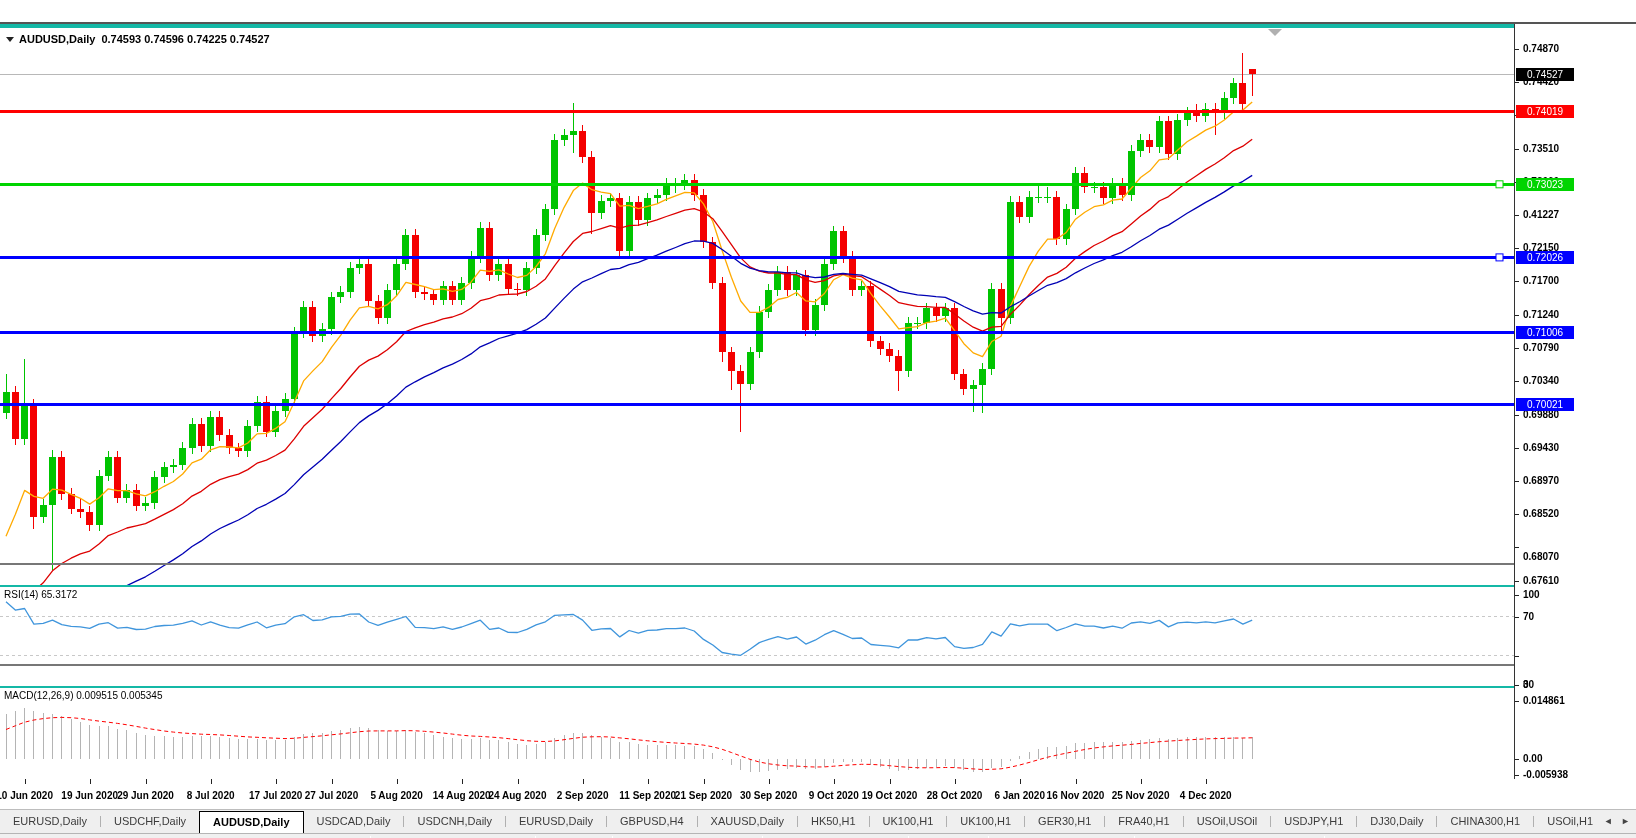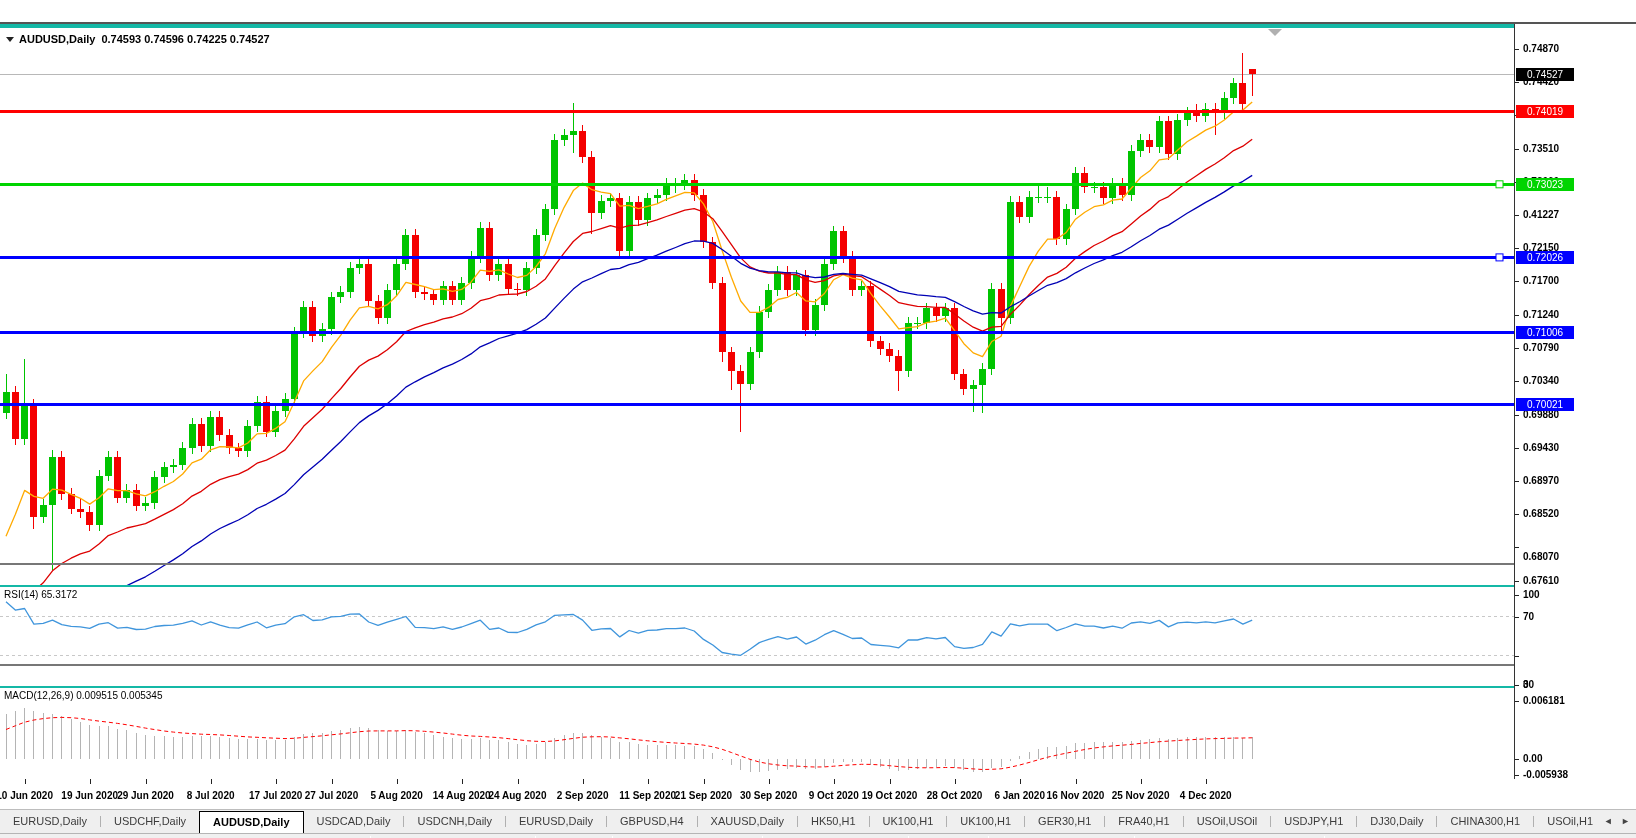--- a/index.html
+++ b/index.html
@@ -555,21 +555,21 @@
         <div class="ptick" style="top: 551.085px;">0.67610</div>
         <div class="pdash" style="top: 571px;"></div>
         <div class="ptick" style="top: 565px;">100</div>
         <div class="pdash" style="top: 592.75px;"></div>
         <div class="ptick" style="top: 586.75px;">70</div>
         <div class="pdash" style="top: 631.75px;"></div>
         <div class="ptick" style="top: 655px;">30</div>
         <div class="pdash" style="top: 661px;"></div>
         <div class="ptick" style="top: 655px;">0</div>
         <div class="pdash" style="top: 677.042px;"></div>
-        <div class="ptick" style="top: 671.042px;">0.006181</div>
+        <div class="ptick" style="top: 671.042px;">0.014861</div>
         <div class="pdash" style="top: 735px;"></div>
         <div class="ptick" style="top: 729px; text-align: right;">0.00</div>
         <div class="pdash" style="top: 751px;"></div>
         <div class="ptick" style="top: 745px;">-0.005938</div>
         <div class="badge" style="top: 80.8053px; background: rgb(255, 0, 0);">0.74019</div>
         <div class="badge" style="top: 153.812px; background: rgb(0, 212, 0);">0.73023</div>
         <div class="badge" style="top: 226.892px; background: rgb(0, 0, 255);">0.72026</div>
         <div class="badge" style="top: 301.658px; background: rgb(0, 0, 255);">0.71006</div>
         <div class="badge" style="top: 373.859px; background: rgb(0, 0, 255);">0.70021</div>
         <div class="badge" style="top: 43.5689px; background: rgb(0, 0, 0);">0.74527</div>

